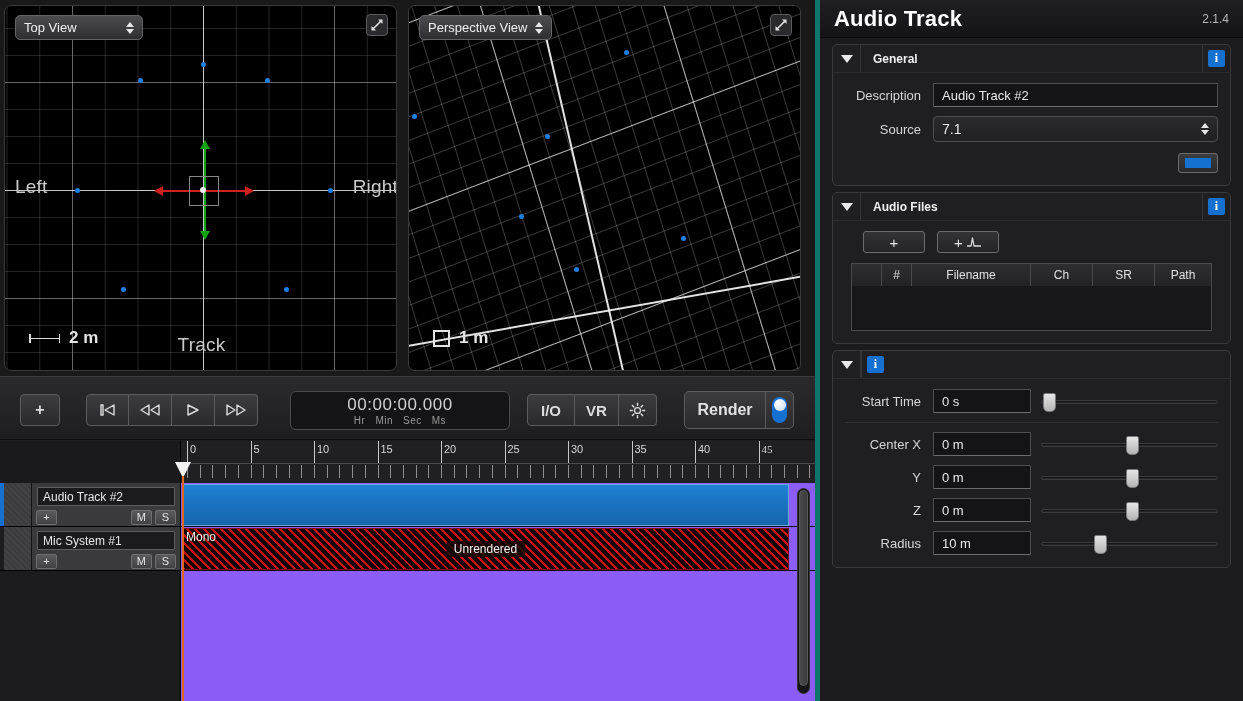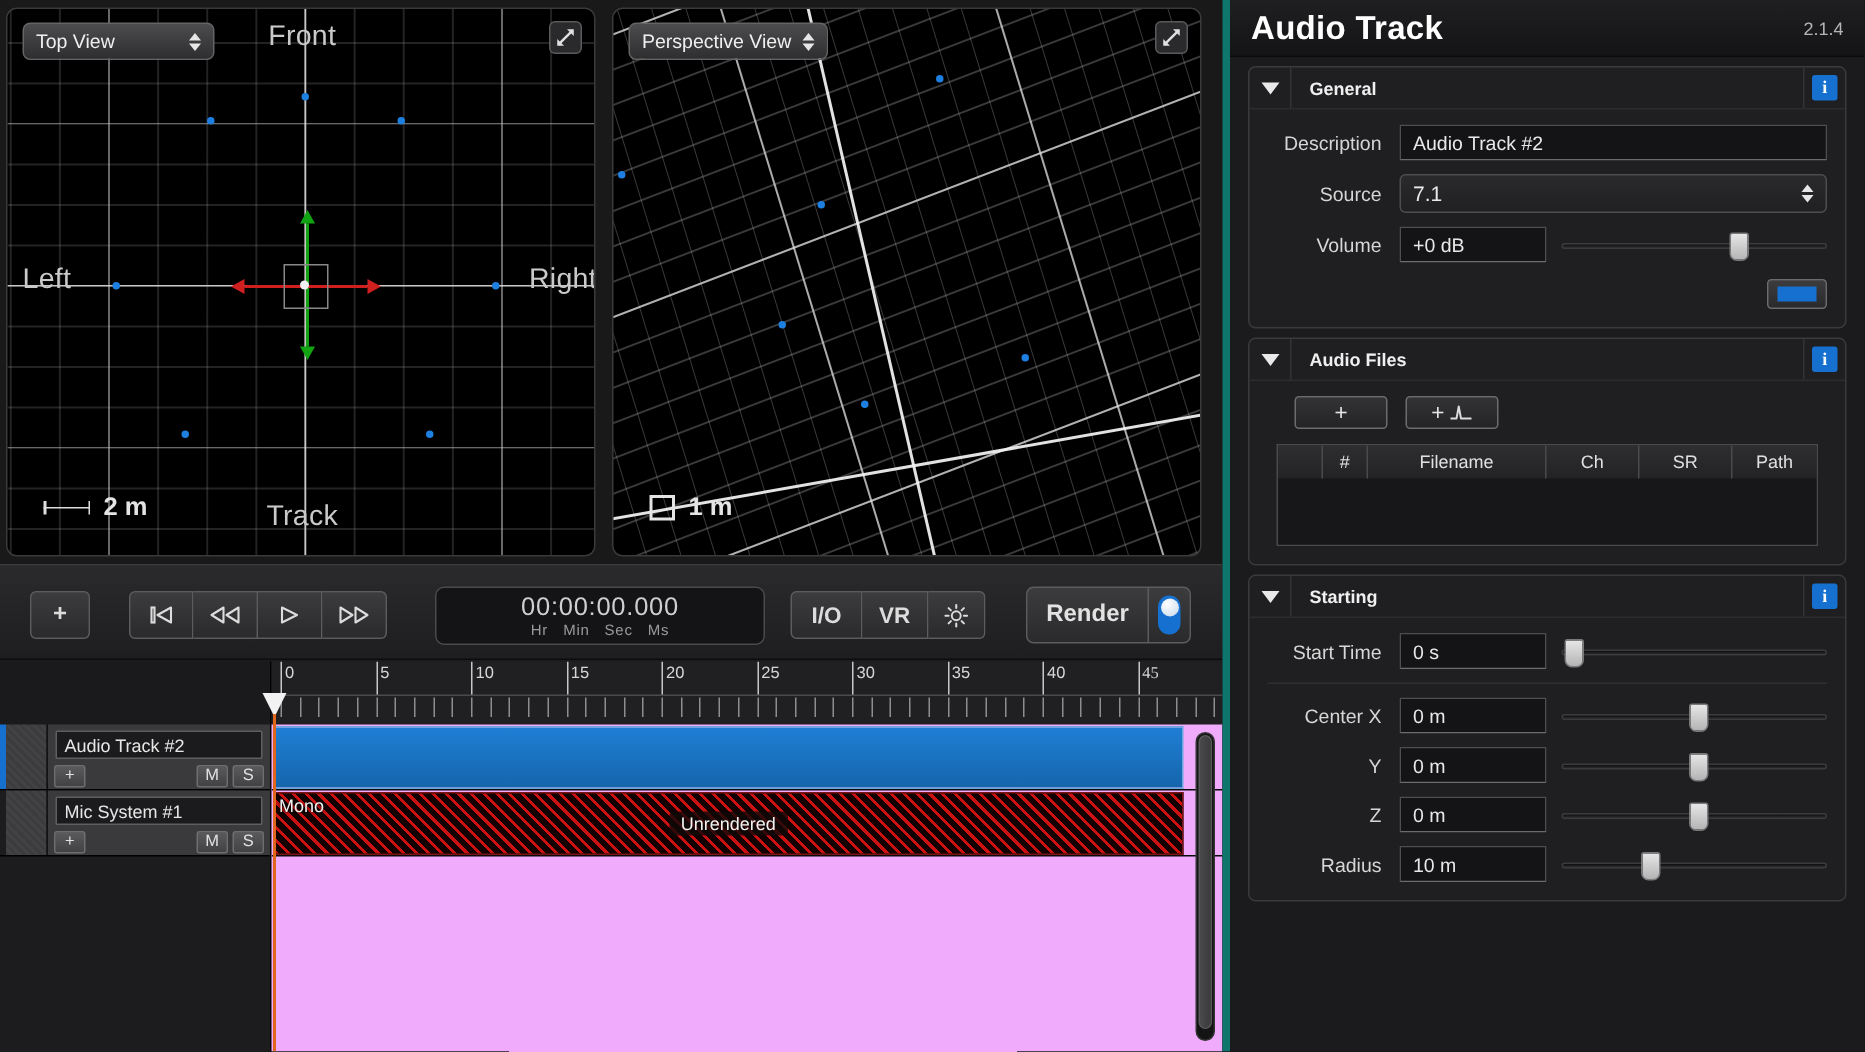--- a/index.html
+++ b/index.html
@@ -190,21 +190,21 @@
   .track-ctrl { display:flex; align-items:center; margin-top:3px; padding:0 4px; height:16px; }
   .mini-btn {
     height:15px; min-width:21px; padding:0 5px; font-size:11px; color:#e2e2e2;
     background: linear-gradient(to bottom,#5a5a5c,#424244);
     border:1px solid #6e6e70; border-radius:2px;
     display:flex; align-items:center; justify-content:center; cursor:pointer;
   }
   .track-ctrl .spacer { flex:1; }
   .track-ctrl .ms { display:flex; gap:3px; }
 
-  #track-lanes { position:absolute; left:181px; top:483px; width:634px; height:218px; background:#f0abfc; overflow:hidden; }
+  #track-lanes { position:absolute; left:181px; top:483px; width:634px; height:218px; background:#8b5cf6; overflow:hidden; }
   .lane { position:relative; height:44px; border-bottom:1px solid #0a0a0a; }
   .clip { position:absolute; left:1px; top:1px; height:42px; }
   .clip-blue {
     width:607px; background: linear-gradient(to bottom,#1f7fd4,#1565ac);
     border:1px solid #6aa8de;
   }
   .clip-red {
     width:607px;
     background-color:#0a0000;
     background-image: repeating-linear-gradient(45deg, #cc1111 0px, #cc1111 2px, #120000 2px, #120000 6px);
@@ -319,21 +319,20 @@
           <div class="spk" style="left:69.5px;  top:181.5px;"></div>
           <div class="spk" style="left:322.5px; top:181.5px;"></div>
           <div class="spk" style="left:115.5px; top:280.5px;"></div>
           <div class="spk" style="left:278.5px; top:280.5px;"></div>
 
           <div class="arrow-y"></div>
           <div class="arrow-x"></div>
           <div class="handle-box"></div>
           <div class="handle-dot"></div>
 
-          <div class="vp-label" id="lbl-front">Front</div>
           <div class="vp-label" id="lbl-back">Track</div>
           <div class="vp-label" id="lbl-left">Left</div>
           <div class="vp-label" id="lbl-right">Right</div>
 
           <div class="scalebar">
             <div class="scalebar-rule">
                 <span class="a"></span>
                 <span class="b"></span>
               </div>
             <div class="scalebar-text">2 m</div>
@@ -617,28 +616,20 @@
           <div class="field-label">Source</div>
           <div class="select" style="flex:1;">
             <span class="lbl">7.1</span>
             <span class="spinner">
                 <i class="up"></i>
                 <i class="dn"></i>
               </span>
           </div>
         </div>
 
-        <div class="field-row">
-          <div class="field-label">Volume</div>
-          <div class="textbox" style="width:98px;">+0 dB</div>
-          <div class="slider" style="margin-left:10px;">
-            <div class="track"></div>
-            <div class="knob" style="left:63%;"></div>
-          </div>
-        </div>
 
         <div class="btn-blue-wrap">
           <div class="btn-blue">
               <i></i>
             </div>
         </div>
       </div>
     </div>
 
     <div class="section">
@@ -677,21 +668,20 @@
           <div class="af-tbody"></div>
         </div>
       </div>
     </div>
 
     <div class="section">
       <div class="sec-head">
         <div class="sec-tri">
             <i></i>
           </div>
-        <div class="sec-title">Starting</div>
         <div class="sec-info">
           <span class="info-badge">i</span>
         </div>
       </div>
       <div class="sec-body">
 
         <div class="field-row">
           <div class="field-label">Start Time</div>
           <div class="textbox" style="width:98px;">0 s</div>
           <div class="slider" style="margin-left:10px;">

